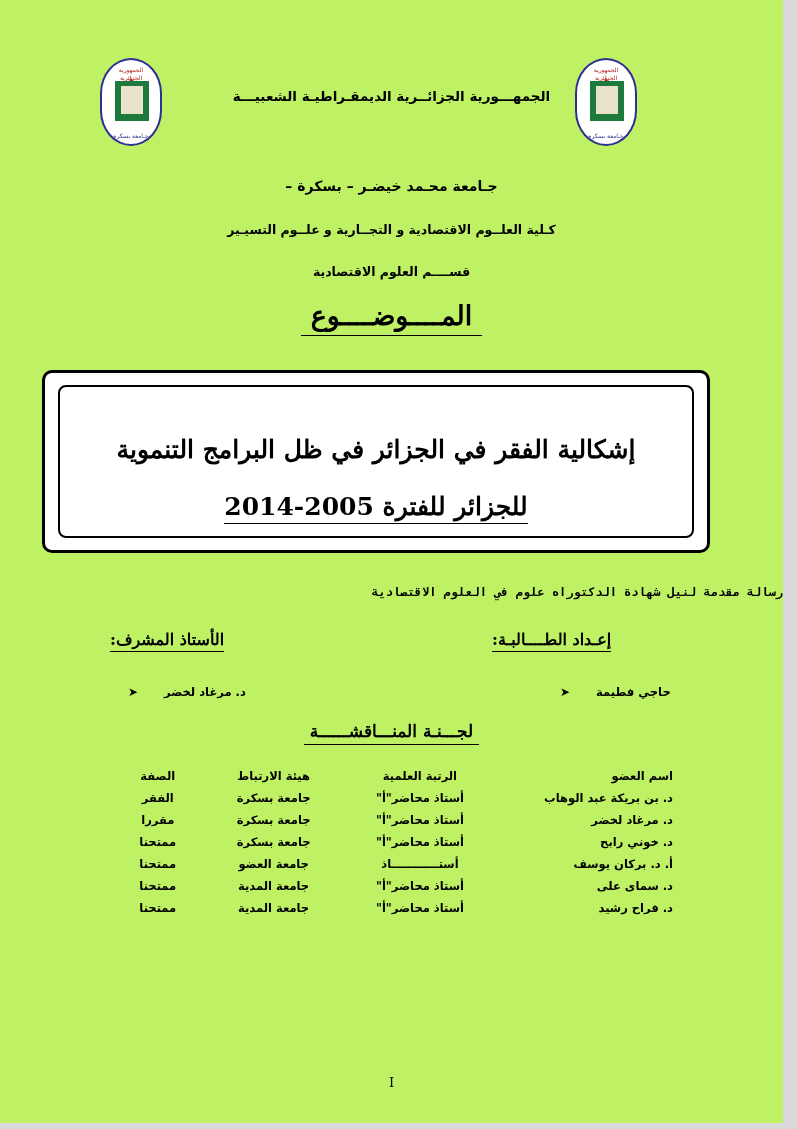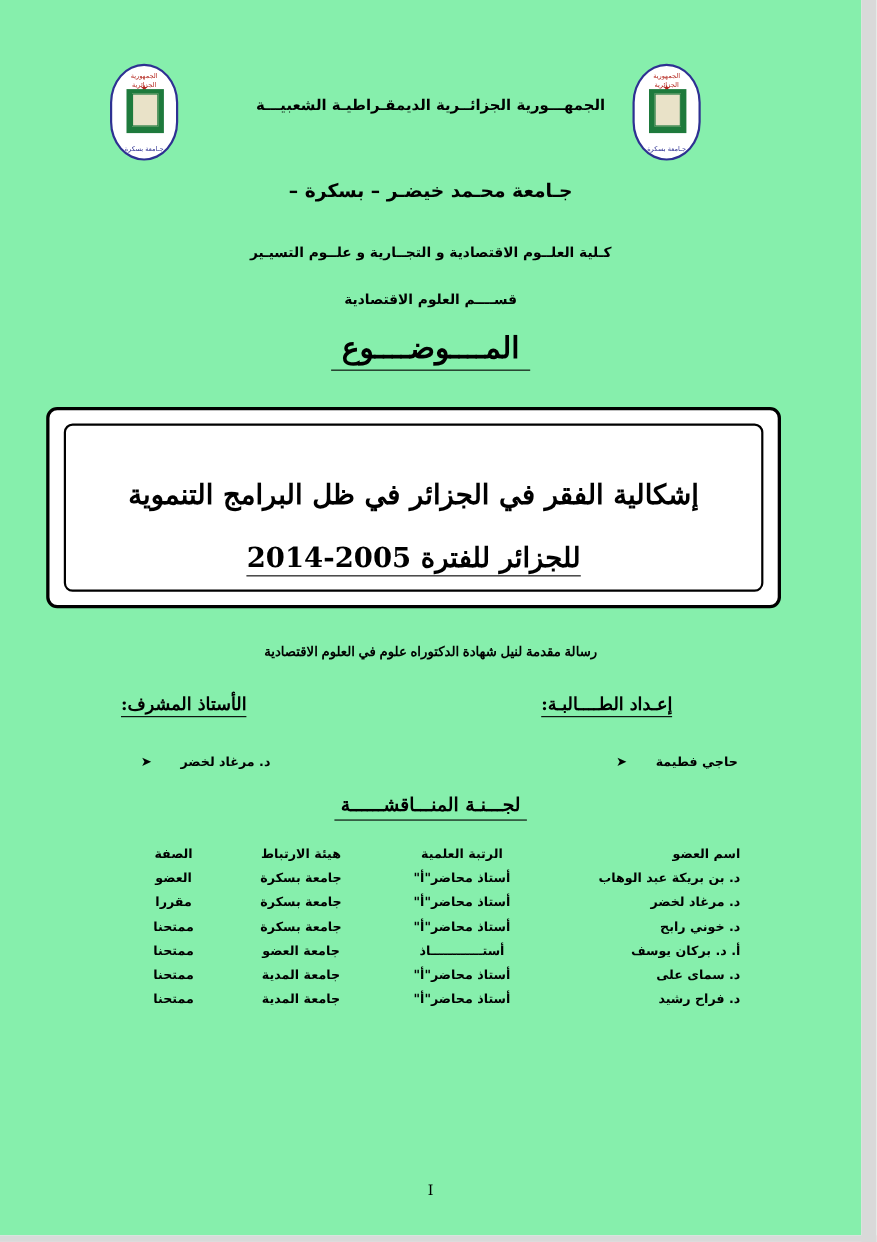--- a/index.html
+++ b/index.html
@@ -12,21 +12,21 @@
     height: 1129px;
     position: relative;
     font-family: "DejaVu Sans", sans-serif;
     overflow: hidden;
   }
   .page {
     position: absolute;
     left: 0; top: 0;
     width: 783px;
     height: 1123px;
-    background: #86efac;
+    background: #bef264;
     overflow: hidden;
   }
   .page-shadow-right {
     position: absolute;
     left: 783px; top: 0;
     width: 14px; height: 1129px;
     background: #d9d9d9;
   }
   .page-shadow-bottom {
     position: absolute;
@@ -103,21 +103,21 @@
     position: absolute;
     width: 783px;
     text-align: center;
     font-family: "DejaVu Sans", sans-serif;
     font-weight: bold;
     color: #000000;
     letter-spacing: 0.5px;
   }
   .hdr.l1 { top: 88px;  font-size: 13.5px; }
   .hdr.l2 { top: 136px; font-size: 13.5px; }
-  .hdr.l3 { top: 164px; font-size: 17px; }
+  .hdr.l3 { top: 178px; font-size: 14px; }
   .hdr.l4 { top: 222px; font-size: 12.5px; }
   .hdr.l5 { top: 264px; font-size: 12.5px; }
 
   .subject-word {
     position: absolute;
     top: 300px;
     width: 783px;
     text-align: center;
     font-family: "DejaVu Serif", serif;
     font-weight: bold;
@@ -170,25 +170,24 @@
   .title-line.two .underlined {
     border-bottom: 1.5px solid #000;
     padding-bottom: 2px;
   }
 
   
   .thesis-note {
     position: absolute;
     top: 585px;
     width: 783px;
-    text-align: center;
     font-size: 12px;
     font-weight: bold;
     color: #000;
-    font-family: Liberation Sans, sans-serif;
+    font-family: Liberation Mono, monospace;
   }
 
   
   .role-label {
     position: absolute;
     font-family: "DejaVu Serif", serif;
     font-weight: bold;
     font-size: 16px;
     color: #000;
     border-bottom: 1.4px solid #000;
@@ -331,21 +330,21 @@
         <th class="rank">الرتبة العلمية</th>
         <th class="univ">هيئة الارتباط</th>
         <th class="role">الصفة</th>
       </tr>
     </thead>
     <tbody>
       <tr>
         <td class="name">د. بن بريكة عبد الوهاب</td>
         <td class="rank">أستاذ محاضر"أ"</td>
         <td class="univ">جامعة بسكرة</td>
-        <td class="role">العضو</td>
+        <td class="role">الفقر</td>
       </tr>
       <tr>
         <td class="name">د. مرغاد لخضر</td>
         <td class="rank">أستاذ محاضر"أ"</td>
         <td class="univ">جامعة بسكرة</td>
         <td class="role">مقررا</td>
       </tr>
       <tr>
         <td class="name">د. خوني رابح</td>
         <td class="rank">أستاذ محاضر"أ"</td>

